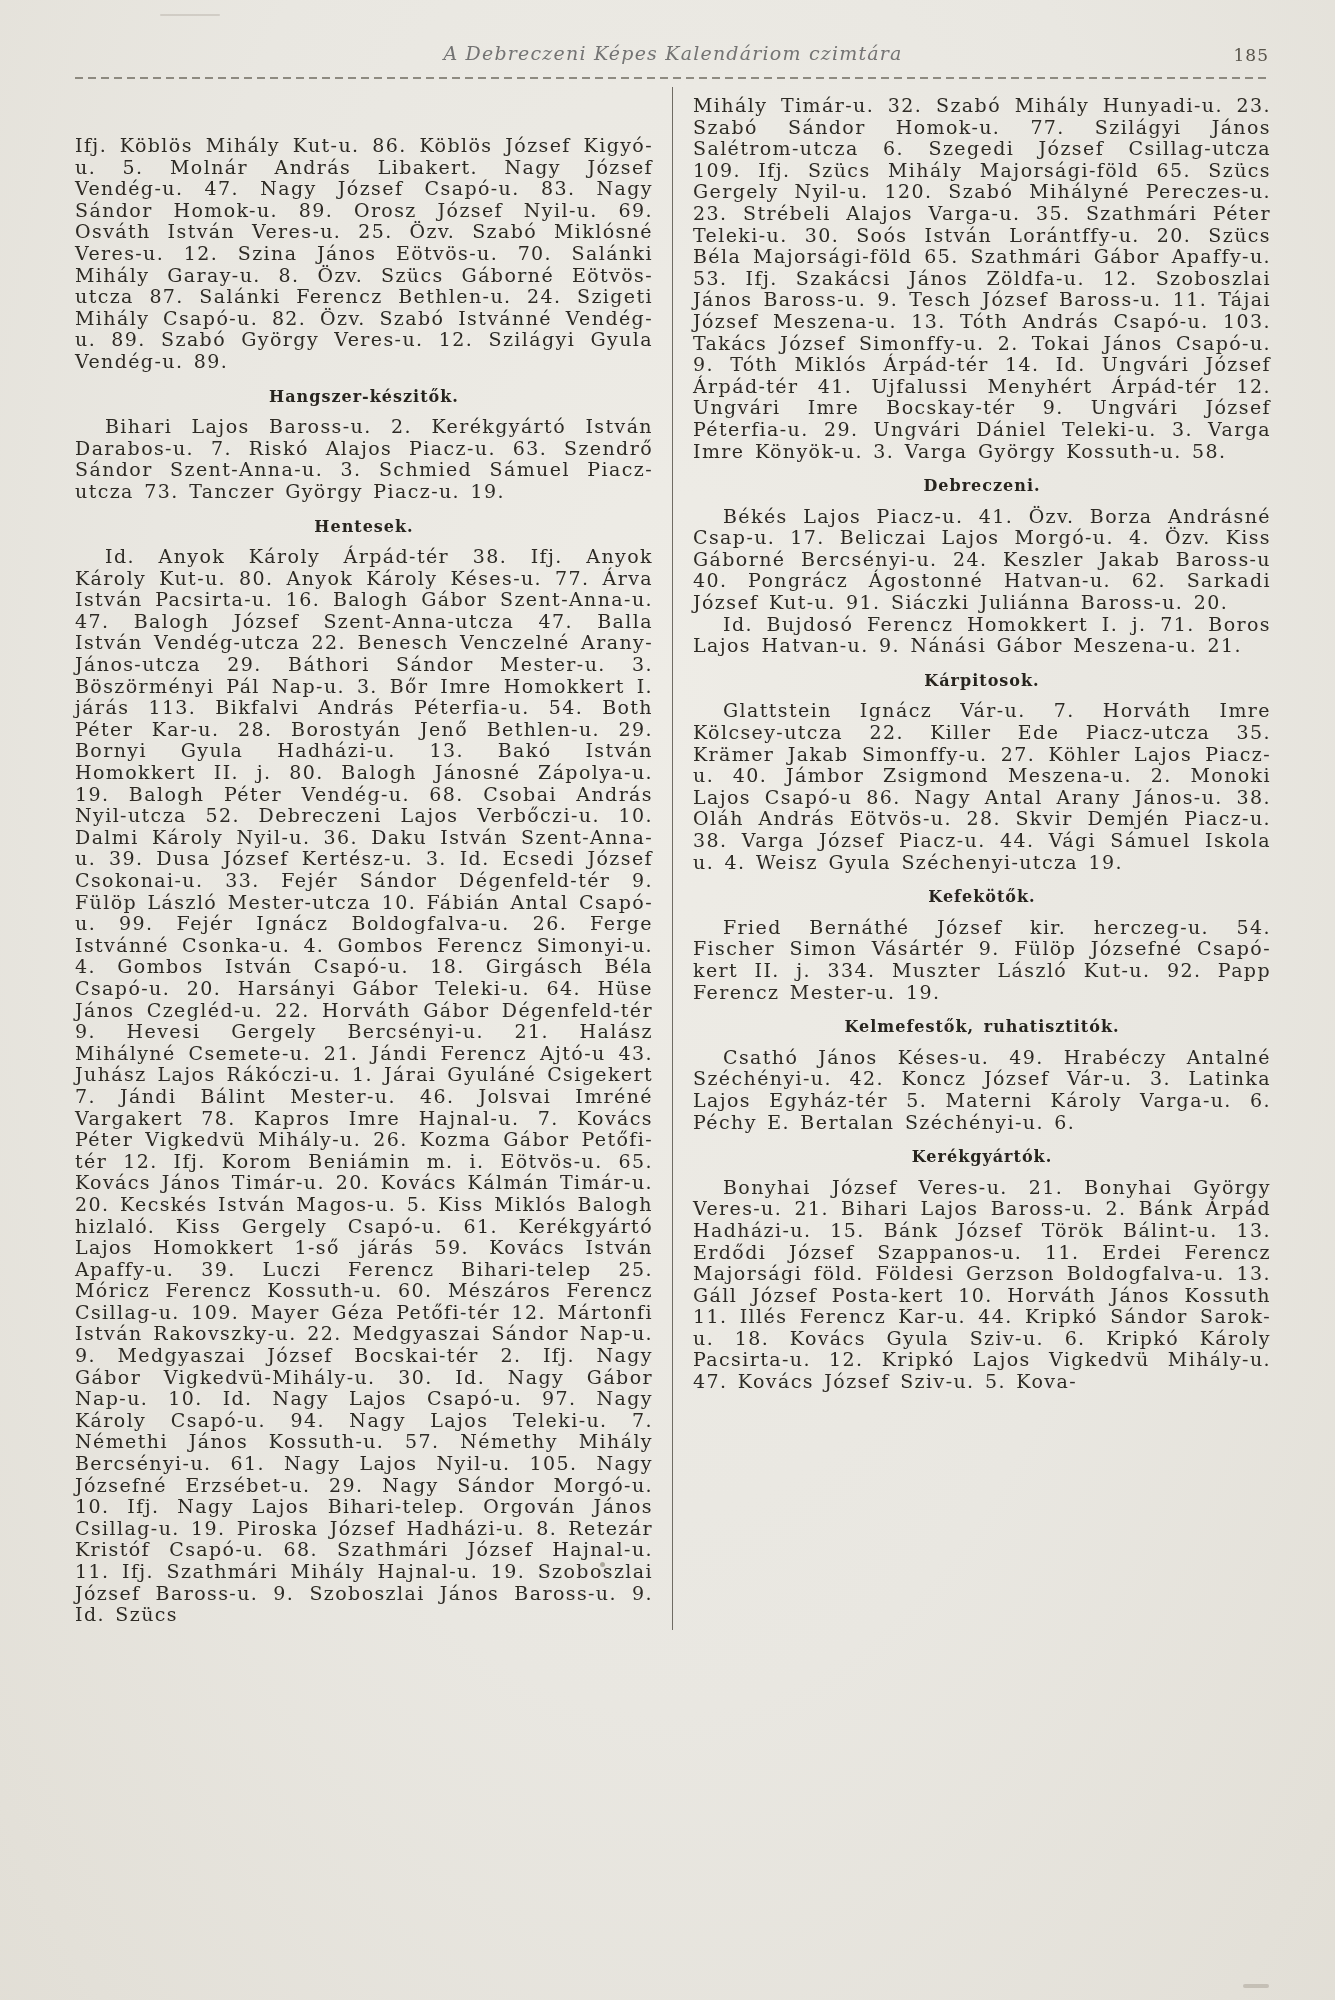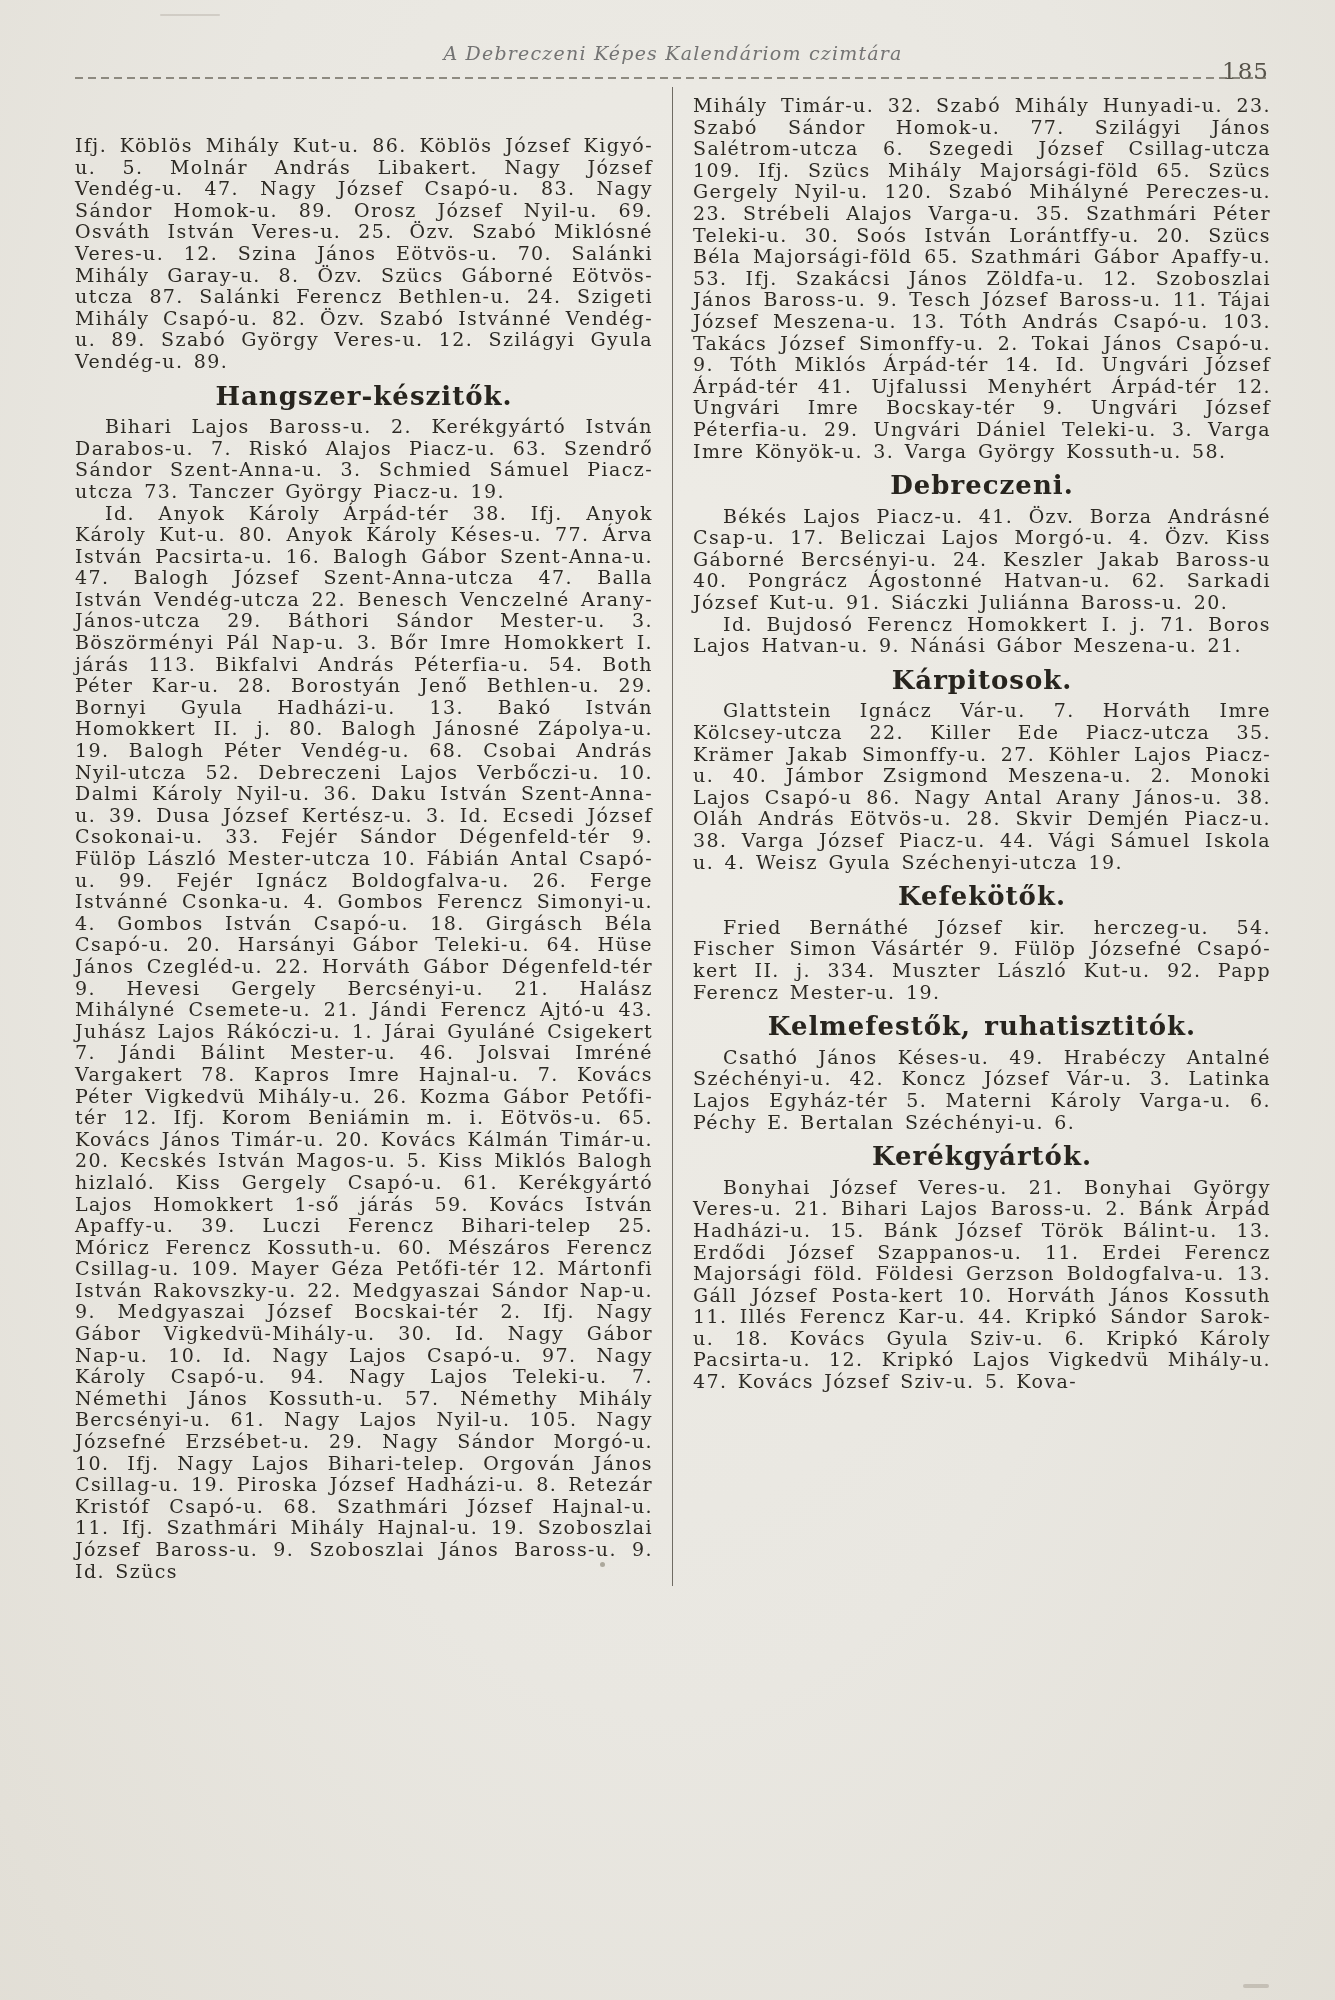--- a/index.html
+++ b/index.html
@@ -11,21 +11,21 @@
     font-family: "DejaVu Serif", "Liberation Serif", serif;
   }
   .sheet{ position:absolute; left:75px; top:42px; width:1196px; }
 
   .header{ position:relative; height:28px; }
   .header-title{
     text-align:center; font-style:italic; font-size:19px;
     letter-spacing:1.2px; color:#737373;
   }
   .page-number{
-    position:absolute; right:2px; top:16px; font-size:23px;
+    position:absolute; right:2px; top:3px; font-size:17px;
     color:#57534a; letter-spacing:1px;
   }
   .header-rule{
     height:2px; margin-top:7px;
     background: repeating-linear-gradient(90deg, var(--rule) 0 8px, transparent 8px 13px);
     opacity:.75;
   }
 
   .columns{ position:relative; display:flex; margin-top:16px; }
   .column{
@@ -35,21 +35,21 @@
   }
   .column.left{ margin-right:40px;margin-top:40px; }
   .column-divider{
     position:absolute; left:597px; top:-8px; bottom:-4px; width:1px;
     background:#59554c; opacity:.85;
   }
 
   p.entry{ margin:0; text-indent:30px; }
   p.entry.noindent{ text-indent:0; }
   h2.section{
-    font-size:26px; font-weight:bold; text-align:center;
+    font-size:16px; font-weight:bold; text-align:center;
     margin:13px 0 9px 0; letter-spacing:1px; color:#27241e;
   }
 
   .speck{ position:absolute; border-radius:50%; background:#8b8577; }
   .speck.s1{ left:600px; top:1562px; width:5px; height:5px; opacity:.65; }
   .speck.s2{ left:1243px; top:1984px; width:26px; height:4px; border-radius:2px; opacity:.35; }
   .speck.s3{ left:160px; top:14px; width:60px; height:2px; border-radius:2px; opacity:.25; }
 </style>
 </head>
 <body>
@@ -59,20 +59,21 @@
     <div class="header-title">A Debreczeni Képes Kalendáriom czimtára</div>
     <div class="page-number">185</div>
   </div>
   <div class="header-rule"></div>
 
   <div class="columns">
     <div class="column left">
         <p class="entry noindent">Ifj. Köblös Mihály Kut-u. 86. Köblös József Kigyó-u. 5. Molnár András Libakert. Nagy József Vendég-u. 47. Nagy József Csapó-u. 83. Nagy Sándor Homok-u. 89. Orosz József Nyil-u. 69. Osváth István Veres-u. 25. Özv. Szabó Miklósné Veres-u. 12. Szina János Eötvös-u. 70. Salánki Mihály Garay-u. 8. Özv. Szücs Gáborné Eötvös-utcza 87. Salánki Ferencz Bethlen-u. 24. Szigeti Mihály Csapó-u. 82. Özv. Szabó Istvánné Vendég-u. 89. Szabó György Veres-u. 12. Szilágyi Gyula Vendég-u. 89.</p>
         <h2 class="section">Hangszer-készitők.</h2>
         <p class="entry">Bihari Lajos Baross-u. 2. Kerékgyártó István Darabos-u. 7. Riskó Alajos Piacz-u. 63. Szendrő Sándor Szent-Anna-u. 3. Schmied Sámuel Piacz-utcza 73. Tanczer György Piacz-u. 19.</p>
+        <h2 class="section">Hentesek.</h2>
         <p class="entry">Id. Anyok Károly Árpád-tér 38. Ifj. Anyok Károly Kut-u. 80. Anyok Károly Késes-u. 77. Árva István Pacsirta-u. 16. Balogh Gábor Szent-Anna-u. 47. Balogh József Szent-Anna-utcza 47. Balla István Vendég-utcza 22. Benesch Venczelné Arany-János-utcza 29. Báthori Sándor Mester-u. 3. Böszörményi Pál Nap-u. 3. Bőr Imre Homokkert I. járás 113. Bikfalvi András Péterfia-u. 54. Both Péter Kar-u. 28. Borostyán Jenő Bethlen-u. 29. Bornyi Gyula Hadházi-u. 13. Bakó István Homokkert II. j. 80. Balogh Jánosné Zápolya-u. 19. Balogh Péter Vendég-u. 68. Csobai András Nyil-utcza 52. Debreczeni Lajos Verbőczi-u. 10. Dalmi Károly Nyil-u. 36. Daku István Szent-Anna-u. 39. Dusa József Kertész-u. 3. Id. Ecsedi József Csokonai-u. 33. Fejér Sándor Dégenfeld-tér 9. Fülöp László Mester-utcza 10. Fábián Antal Csapó-u. 99. Fejér Ignácz Boldogfalva-u. 26. Ferge Istvánné Csonka-u. 4. Gombos Ferencz Simonyi-u. 4. Gombos István Csapó-u. 18. Girgásch Béla Csapó-u. 20. Harsányi Gábor Teleki-u. 64. Hüse János Czegléd-u. 22. Horváth Gábor Dégenfeld-tér 9. Hevesi Gergely Bercsényi-u. 21. Halász Mihályné Csemete-u. 21. Jándi Ferencz Ajtó-u 43. Juhász Lajos Rákóczi-u. 1. Járai Gyuláné Csigekert 7. Jándi Bálint Mester-u. 46. Jolsvai Imréné Vargakert 78. Kapros Imre Hajnal-u. 7. Kovács Péter Vigkedvü Mihály-u. 26. Kozma Gábor Petőfi-tér 12. Ifj. Korom Beniámin m. i. Eötvös-u. 65. Kovács János Timár-u. 20. Kovács Kálmán Timár-u. 20. Kecskés István Magos-u. 5. Kiss Miklós Balogh hizlaló. Kiss Gergely Csapó-u. 61. Kerékgyártó Lajos Homokkert 1-ső járás 59. Kovács István Apaffy-u. 39. Luczi Ferencz Bihari-telep 25. Móricz Ferencz Kossuth-u. 60. Mészáros Ferencz Csillag-u. 109. Mayer Géza Petőfi-tér 12. Mártonfi István Rakovszky-u. 22. Medgyaszai Sándor Nap-u. 9. Medgyaszai József Bocskai-tér 2. Ifj. Nagy Gábor Vigkedvü-Mihály-u. 30. Id. Nagy Gábor Nap-u. 10. Id. Nagy Lajos Csapó-u. 97. Nagy Károly Csapó-u. 94. Nagy Lajos Teleki-u. 7. Némethi János Kossuth-u. 57. Némethy Mihály Bercsényi-u. 61. Nagy Lajos Nyil-u. 105. Nagy Józsefné Erzsébet-u. 29. Nagy Sándor Morgó-u. 10. Ifj. Nagy Lajos Bihari-telep. Orgován János Csillag-u. 19. Piroska József Hadházi-u. 8. Retezár Kristóf Csapó-u. 68. Szathmári József Hajnal-u. 11. Ifj. Szathmári Mihály Hajnal-u. 19. Szoboszlai József Baross-u. 9. Szoboszlai János Baross-u. 9. Id. Szücs</p>
       </div>
     <div class="column right">
         <p class="entry noindent">Mihály Timár-u. 32. Szabó Mihály Hunyadi-u. 23. Szabó Sándor Homok-u. 77. Szilágyi János Salétrom-utcza 6. Szegedi József Csillag-utcza 109. Ifj. Szücs Mihály Majorsági-föld 65. Szücs Gergely Nyil-u. 120. Szabó Mihályné Pereczes-u. 23. Strébeli Alajos Varga-u. 35. Szathmári Péter Teleki-u. 30. Soós István Lorántffy-u. 20. Szücs Béla Majorsági-föld 65. Szathmári Gábor Apaffy-u. 53. Ifj. Szakácsi János Zöldfa-u. 12. Szoboszlai János Baross-u. 9. Tesch József Baross-u. 11. Tájai József Meszena-u. 13. Tóth András Csapó-u. 103. Takács József Simonffy-u. 2. Tokai János Csapó-u. 9. Tóth Miklós Árpád-tér 14. Id. Ungvári József Árpád-tér 41. Ujfalussi Menyhért Árpád-tér 12. Ungvári Imre Bocskay-tér 9. Ungvári József Péterfia-u. 29. Ungvári Dániel Teleki-u. 3. Varga Imre Könyök-u. 3. Varga György Kossuth-u. 58.</p>
         <h2 class="section">Debreczeni.</h2>
         <p class="entry">Békés Lajos Piacz-u. 41. Özv. Borza Andrásné Csap-u. 17. Beliczai Lajos Morgó-u. 4. Özv. Kiss Gáborné Bercsényi-u. 24. Keszler Jakab Baross-u 40. Pongrácz Ágostonné Hatvan-u. 62. Sarkadi József Kut-u. 91. Siáczki Juliánna Baross-u. 20.</p>
         <p class="entry">Id. Bujdosó Ferencz Homokkert I. j. 71. Boros Lajos Hatvan-u. 9. Nánási Gábor Meszena-u. 21.</p>
         <h2 class="section">Kárpitosok.</h2>
         <p class="entry">Glattstein Ignácz Vár-u. 7. Horváth Imre Kölcsey-utcza 22. Killer Ede Piacz-utcza 35. Krämer Jakab Simonffy-u. 27. Köhler Lajos Piacz-u. 40. Jámbor Zsigmond Meszena-u. 2. Monoki Lajos Csapó-u 86. Nagy Antal Arany János-u. 38. Oláh András Eötvös-u. 28. Skvir Demjén Piacz-u. 38. Varga József Piacz-u. 44. Vági Sámuel Iskola u. 4. Weisz Gyula Széchenyi-utcza 19.</p>
         <h2 class="section">Kefekötők.</h2>

